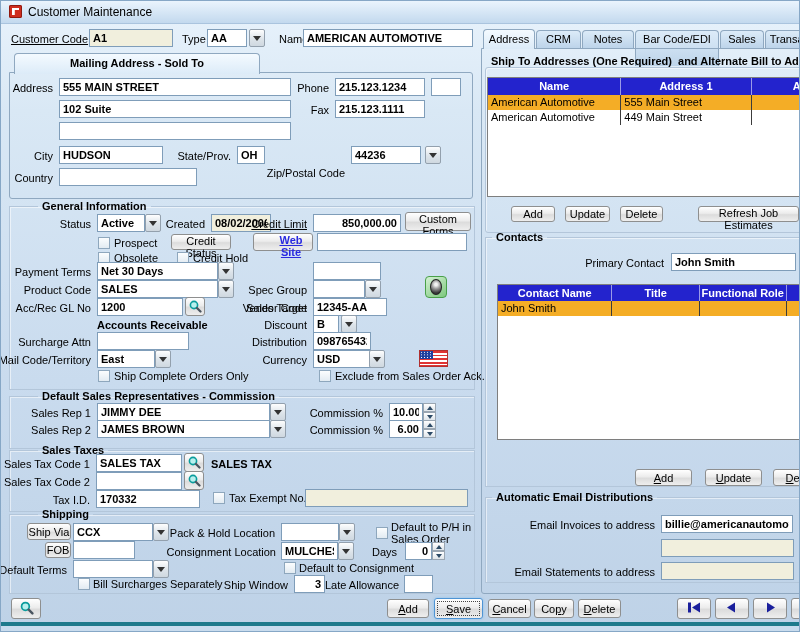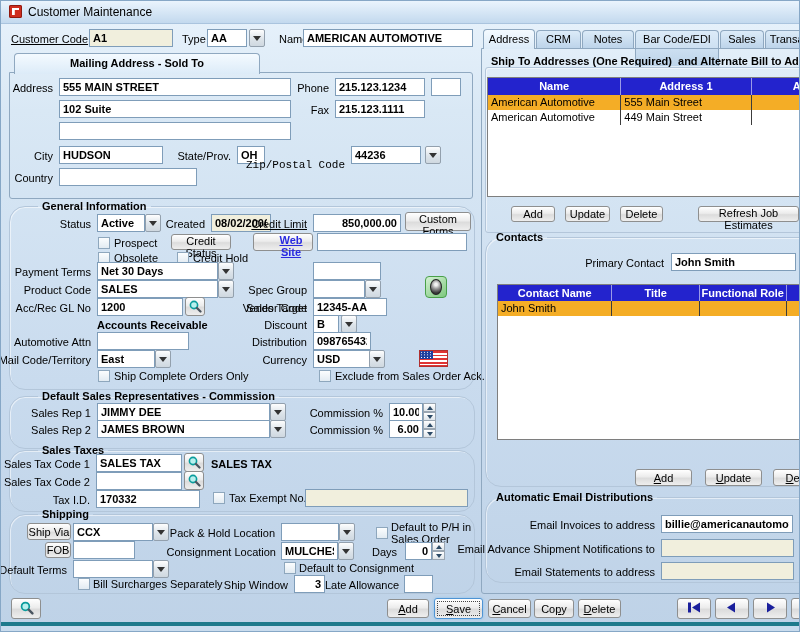--- a/index.html
+++ b/index.html
@@ -22,21 +22,21 @@
   .spin{position:absolute;width:13px;height:18px;display:flex;flex-direction:column;box-sizing:border-box;}
   .sb{flex:1;box-sizing:border-box;background:linear-gradient(180deg,#fff,#dfe5ea);border:1px solid #9aa6b2;
        display:flex;align-items:center;justify-content:center;padding:0;}
   .chk{position:absolute;width:12px;height:12px;box-sizing:border-box;border:1px solid #8ea7bd;
        background:linear-gradient(180deg,#fbfdfe,#e2ebf2);}
   button.btn{position:absolute;box-sizing:border-box;border:1px solid #8e8f8f;border-radius:3px;
        background:linear-gradient(180deg,#ffffff,#ececec 45%,#dcdcdc 55%,#eeeeee);
        font:11px "Liberation Sans",sans-serif;color:#000;padding:0;cursor:default;}
   button.btn.focus{border:1px solid #4e94d4;outline:1px dotted #444;outline-offset:-4px;box-shadow:0 0 3px #8fc0ea;}
   button.link{color:#2a2ae0;text-decoration:underline;font-weight:bold;padding-left:16px;}
-  fieldset.grp{position:absolute;box-sizing:border-box;border:1px solid #b3c6da;border-radius:16px;margin:0;padding:0;
+  fieldset.grp{position:absolute;box-sizing:border-box;border:1px solid #b3c6da;border-radius:0;margin:0;padding:0;
        box-shadow:inset 1px 1px 0 rgba(255,255,255,.55);min-width:0;}
   fieldset.grp legend{font:bold 11px "Liberation Sans",sans-serif;padding:0 4px;white-space:nowrap;color:#000;}
   .tab{position:absolute;box-sizing:border-box;border:1px solid #8fa8c0;border-bottom:none;border-radius:4px 4px 0 0;
        background:linear-gradient(180deg,#dcebf8,#bdd4ea);text-align:center;font-size:11px;line-height:17px;z-index:1;}
   .tab.active{background:linear-gradient(180deg,#f4faff,#dcebf8);z-index:3;line-height:19px;}
   .page{position:absolute;box-sizing:border-box;border:1px solid #8fa8c0;border-radius:0 3px 3px 3px;z-index:2;background:transparent;}
   .grid{position:absolute;box-sizing:border-box;background:#fff;border:1px solid #7e7e7e;overflow:hidden;z-index:3;}
   .ghead{display:flex;background:#2323cd;color:#fff;font-weight:bold;height:17px;align-items:center;}
   .ghead .hc{box-sizing:border-box;text-align:center;border-right:1px solid rgba(255,255,255,.55);height:17px;line-height:16px;overflow:hidden;white-space:nowrap;}
   .grow{display:flex;height:15px;align-items:center;}
@@ -89,21 +89,21 @@
   <input class="fld" style="left: 334px; top: 77px; width: 90px;" value="215.123.1234">
   <input class="fld" style="left: 430px; top: 77px; width: 30px;">
   <input class="fld" style="left: 58px; top: 99px; width: 232px;" value="102 Suite">
   <span class="lbl" style="right:470px;top:103px;">Fax</span>
   <input class="fld" style="left: 334px; top: 99px; width: 90px;" value="215.123.1111">
   <input class="fld" style="left: 58px; top: 121px; width: 232px;">
   <span class="lbl" style="right:746px;top:149px;">City</span>
   <input class="fld" style="left: 58px; top: 145px; width: 104px;" value="HUDSON">
   <span class="lbl" style="right:568px;top:149px;">State/Prov.</span>
   <input class="fld" style="left: 236px; top: 145px; width: 28px;" value="OH">
-  <span class="lbl" style="right:454px;top:158px;font-family:Liberation Mono, monospace;">Zip/Postal Code</span>
+  <span class="lbl" style="right:454px;top:166px;">Zip/Postal Code</span>
   <input class="fld" style="left: 350px; top: 145px; width: 70px;" value="44236">
   <div class="dbtn" style="left:424px;top:145px;">
       <i class="td"></i>
     </div>
   <span class="lbl" style="right:746px;top:171px;">Country</span>
   <input class="fld" style="left: 58px; top: 167px; width: 138px;">
 
   <fieldset class="grp" style="left:8px;top:199px;width:466px;height:190px;">
     <legend style="margin-left:28px;">General Information</legend>
   </fieldset>
@@ -157,21 +157,21 @@
   <span class="lbl" style="right:492px;top:301px;">Vendor Code</span>
   <input class="fld" style="left: 312px; top: 297px; width: 74px;" value="12345-AA">
 
   <span class="lbl b" style="left:96px;top:318px;">Accounts Receivable</span>
   <span class="lbl" style="right:492px;top:318px;">Discount</span>
   <input class="fld" style="left: 312px; top: 314px; width: 26px;" value="B">
   <div class="dbtn" style="left:340px;top:314px;">
       <i class="td"></i>
     </div>
 
-  <span class="lbl" style="right:708px;top:335px;">Automotive Attn</span>
+  <span class="lbl" style="right:708px;top:335px;">Surcharge Attn</span>
   <input class="fld" style="left: 96px; top: 331px; width: 92px;">
   <span class="lbl" style="right:492px;top:335px;">Distribution</span>
   <input class="fld" style="left: 312px; top: 331px; width: 58px;" value="098765432">
 
   <span class="lbl" style="right:708px;top:353px;">Mail Code/Territory</span>
   <input class="fld" style="left: 96px; top: 349px; width: 58px;" value="East">
   <div class="dbtn" style="left:154px;top:349px;">
       <i class="td"></i>
     </div>
   <span class="lbl" style="right:492px;top:353px;">Currency</span>
@@ -341,21 +341,20 @@
   </div>
   <button class="btn" style="left:634px;top:468px;width:57px;height:17px;z-index:3;"><u>A</u>dd</button>
   <button class="btn" style="left:704px;top:468px;width:57px;height:17px;z-index:3;"><u>U</u>pdate</button>
   <button class="btn" style="left:772px;top:468px;width:57px;height:17px;z-index:3;"><u>D</u>elete</button>
 
   <fieldset class="grp" style="left:484px;top:490px;width:354px;height:92px;z-index:2;">
     <legend style="margin-left:6px;">Automatic Email Distributions</legend>
   </fieldset>
   <span class="lbl" style="right:144px;top:518px;z-index:3;">Email Invoices to address</span>
   <input class="fld" style="left: 660px; top: 514px; width: 132px; z-index: 3;" value="billie@americanautomotive.com">
-  <span class="lbl" style="right:144px;top:542px;z-index:3;">Email Advance Shipment Notifications to</span>
   <input class="fld ro" style="left: 660px; top: 538px; width: 133px; z-index: 3;">
   <span class="lbl" style="right:144px;top:565px;z-index:3;">Email Statements to address</span>
   <input class="fld ro" style="left: 660px; top: 561px; width: 133px; z-index: 3;">
 
   <button class="btn" style="left:10px;top:597px;width:30px;height:21px;"><svg class="sicon" width="15" height="15" viewBox="0 0 14 14">
         <circle cx="6" cy="6" r="3.6" fill="#b9f0ee" stroke="#0a9c9c" stroke-width="1.6"></circle>
         <line x1="9" y1="9" x2="12.5" y2="12.5" stroke="#4a5560" stroke-width="2.2" stroke-linecap="round"></line>
       </svg></button>
   <button class="btn" style="left:386px;top:598px;width:42px;height:19px;"><u>A</u>dd</button>
   <button class="btn focus" style="left:433px;top:597px;width:49px;height:21px;"><u>S</u>ave</button>

